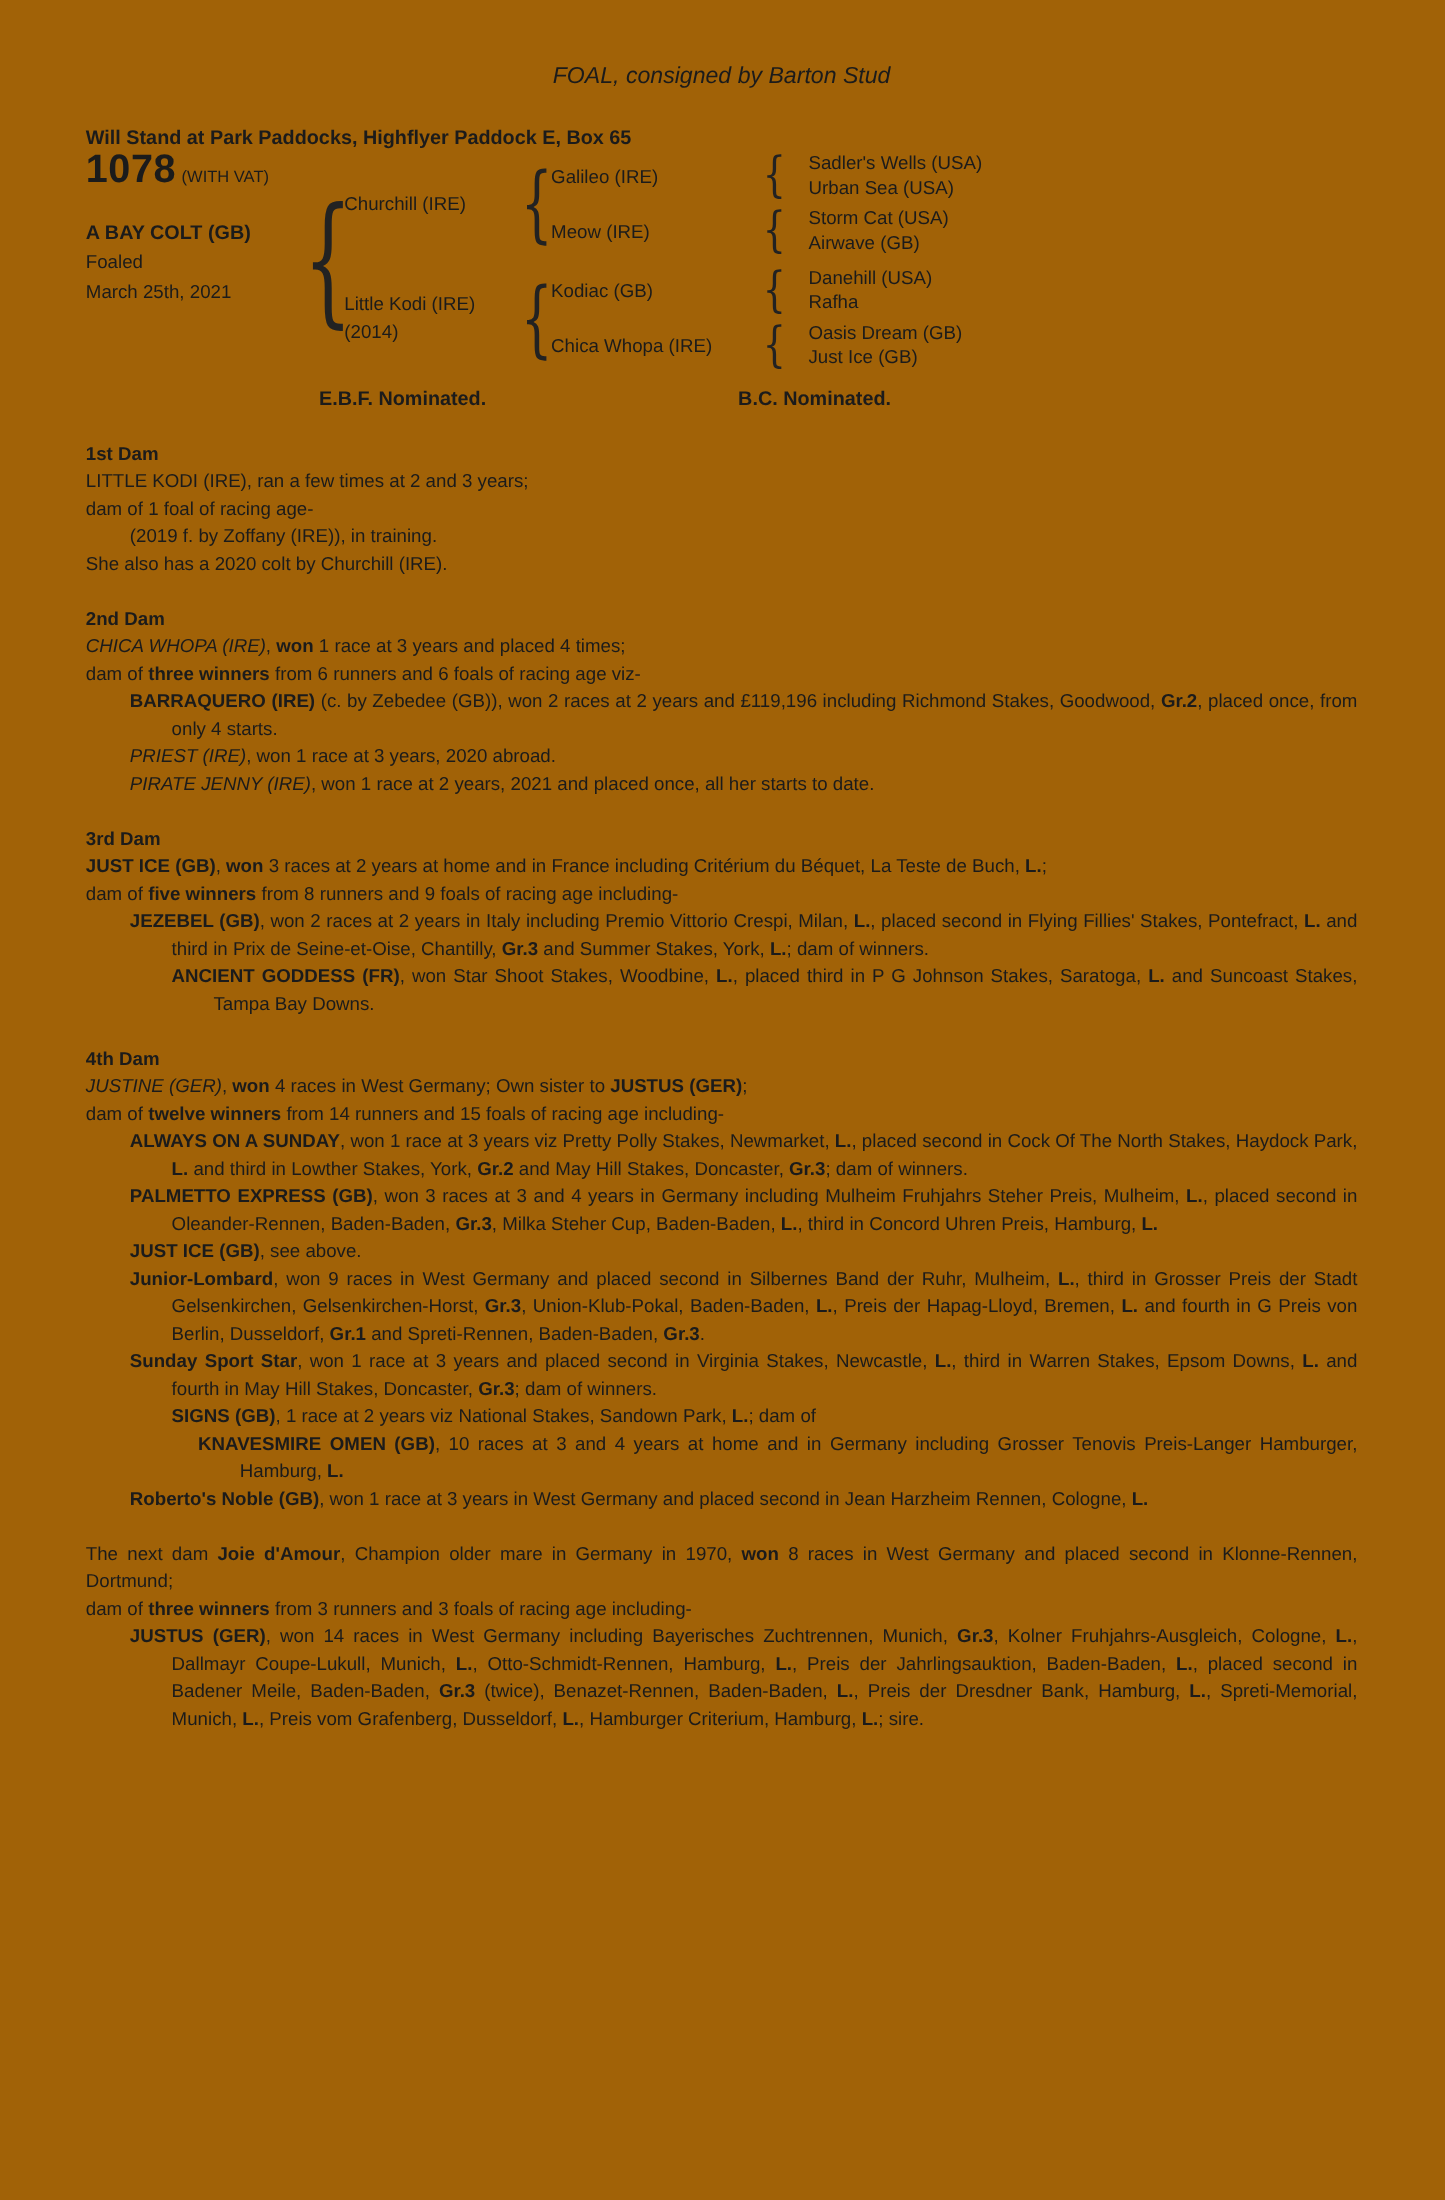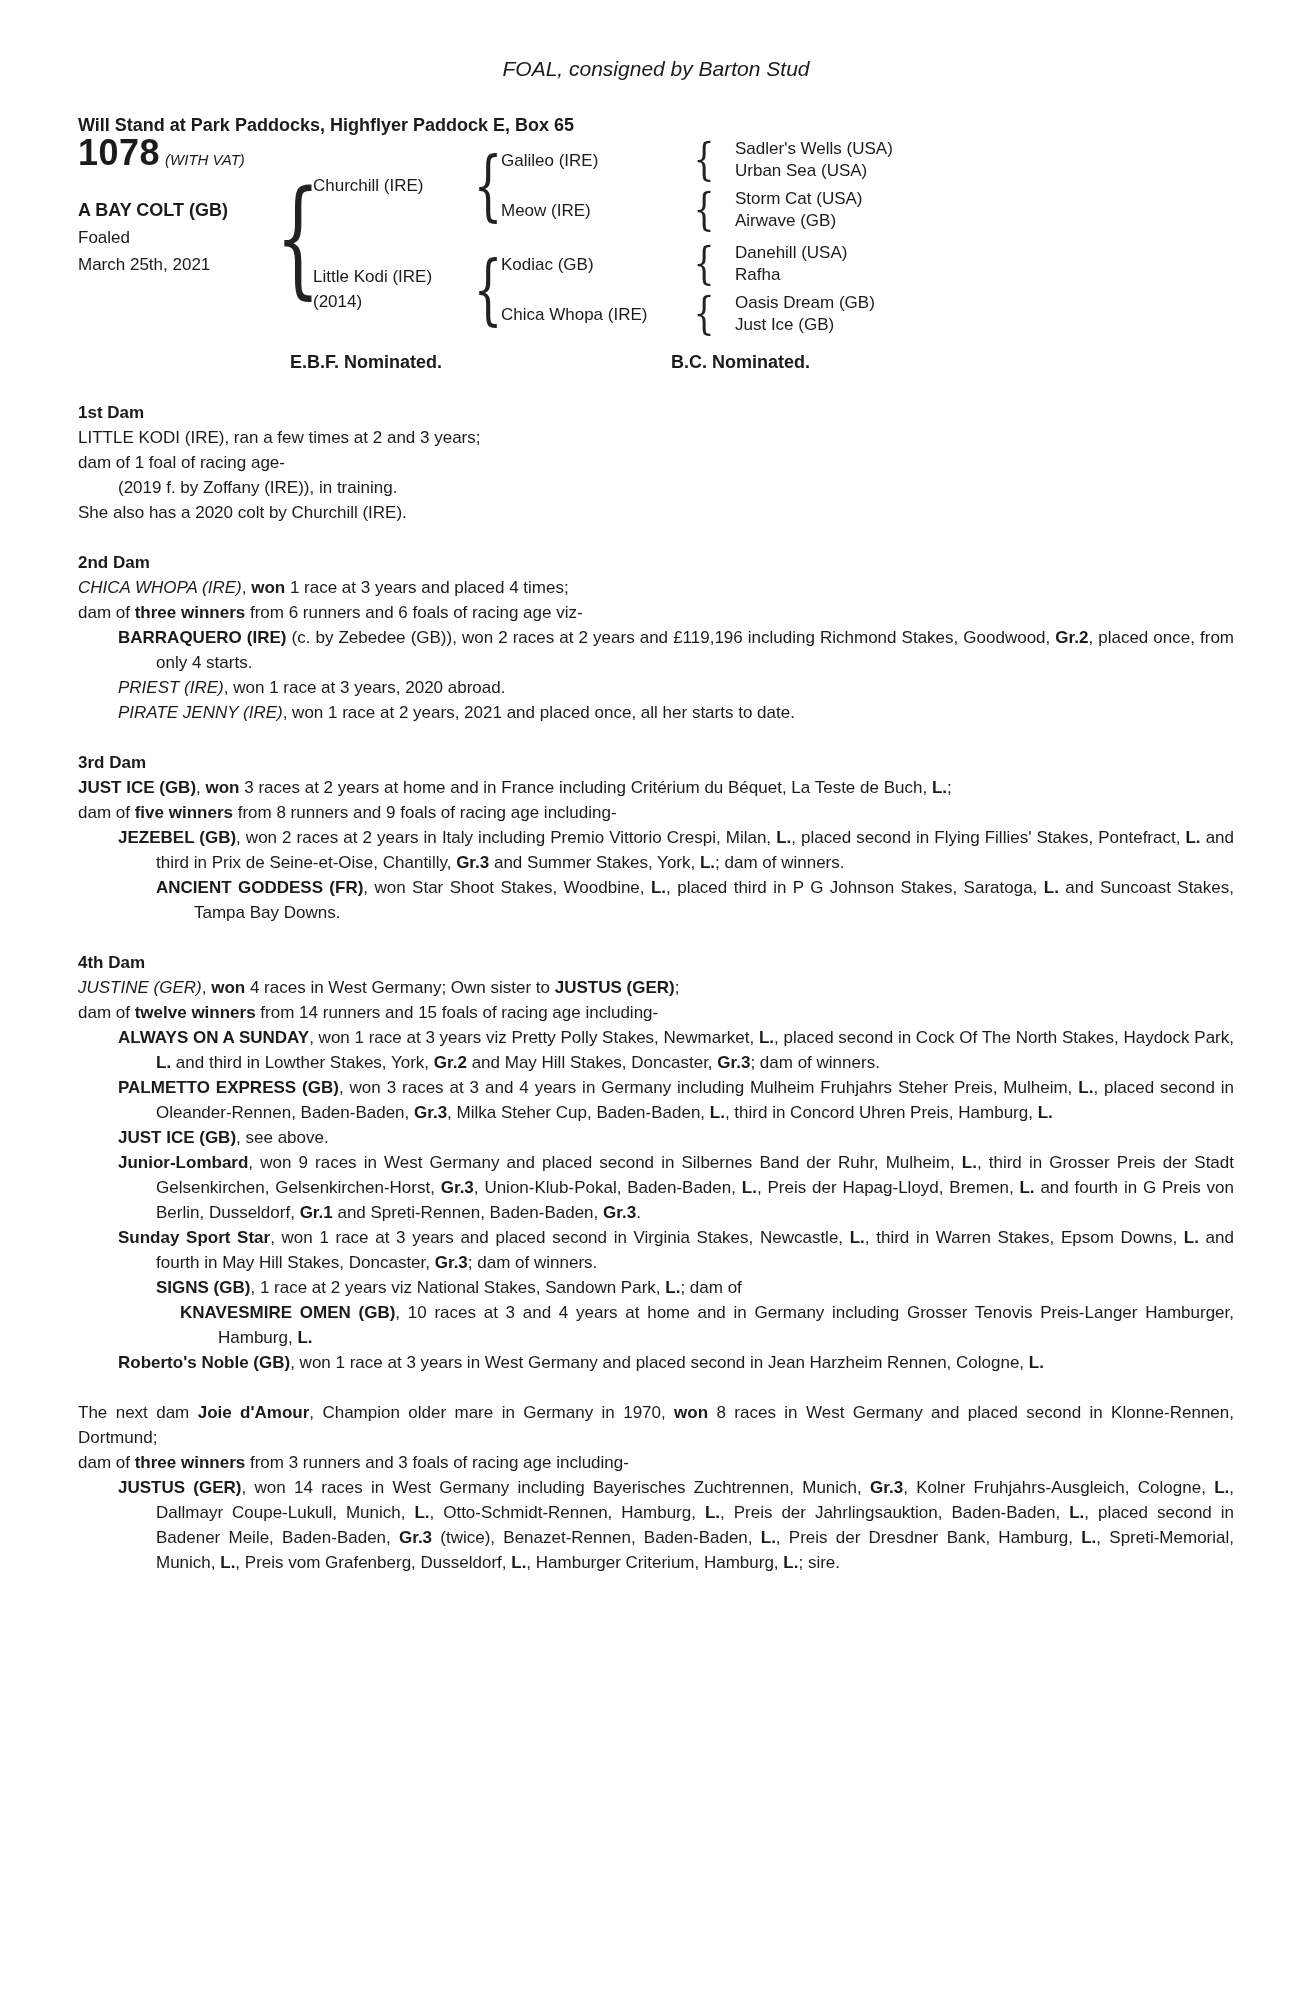--- a/index.html
+++ b/index.html
@@ -1,31 +1,31 @@
 <!DOCTYPE html>
 <html><head>
 <meta charset="utf-8">
 <style>
   * { box-sizing: border-box; }
   html, body { margin: 0; padding: 0; background: #e8e8e8; }
   .page {
-    width: 1314px; min-height: 2000px; margin: 0 auto; background: #ffffff;
+    width: 1314px; min-height: 2000px; margin: 0 auto; background: #a16207;
     padding: 56px 80px 40px 78px;
     font-family: "Liberation Sans", sans-serif;
     font-size: 17px; line-height: 25px; color: #1b1b1b;
   }
   .title { text-align: center; font-style: italic; font-size: 21px; margin-bottom: 32px; }
   .stand-line { font-weight: 700; font-size: 18px; }
 
   
   .pedigree { display: flex; align-items: stretch; min-height: 185px; justify-content: space-between; }
   .lot-col { width: 205px; flex: 0 0 auto; padding-top: 2px; }
   .lot-number-row { display: flex; align-items: baseline; }
   .lot-number { font-size: 36px; font-weight: 700; letter-spacing: 0.5px; }
-  .with-vat { font-size: 15px; margin-left: 5px; font-style: italic; }
+  .with-vat { font-size: 15px; margin-left: 5px; }
   .colt-name { font-weight: 700; font-size: 18px; margin-top: 26px; }
   .foaled-line { margin-top: 2px; }
 
   .tree { flex: 1 1 auto; display: flex; align-items: center; }
   .brace {
     font-family: "DejaVu Serif", serif; color: #222;
     display: flex; align-items: center; justify-content: center;
     line-height: 0.9; flex: 0 0 auto;
   }
   .brace-g1 { font-size: 128px; width: 30px; transform: scaleX(0.55); }

